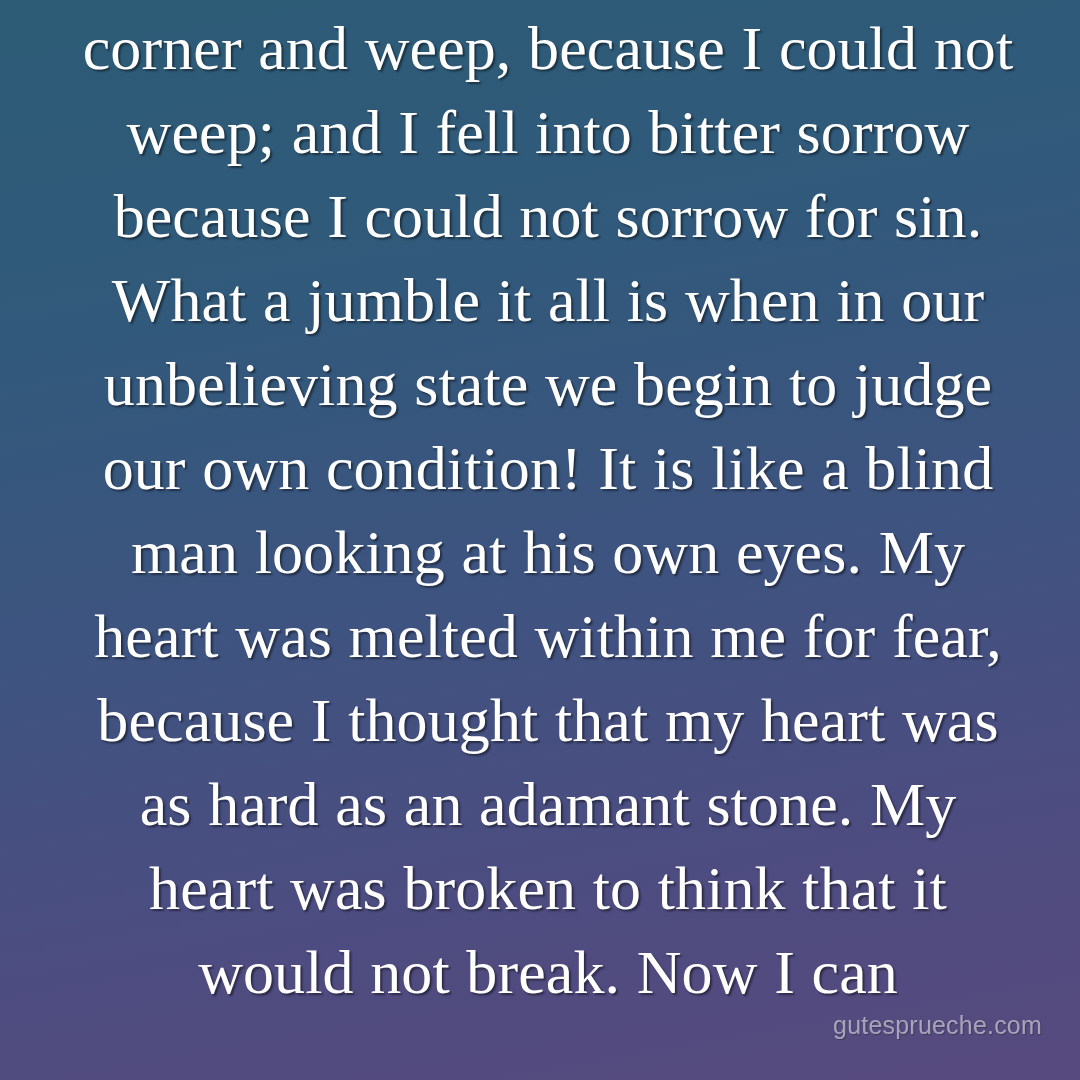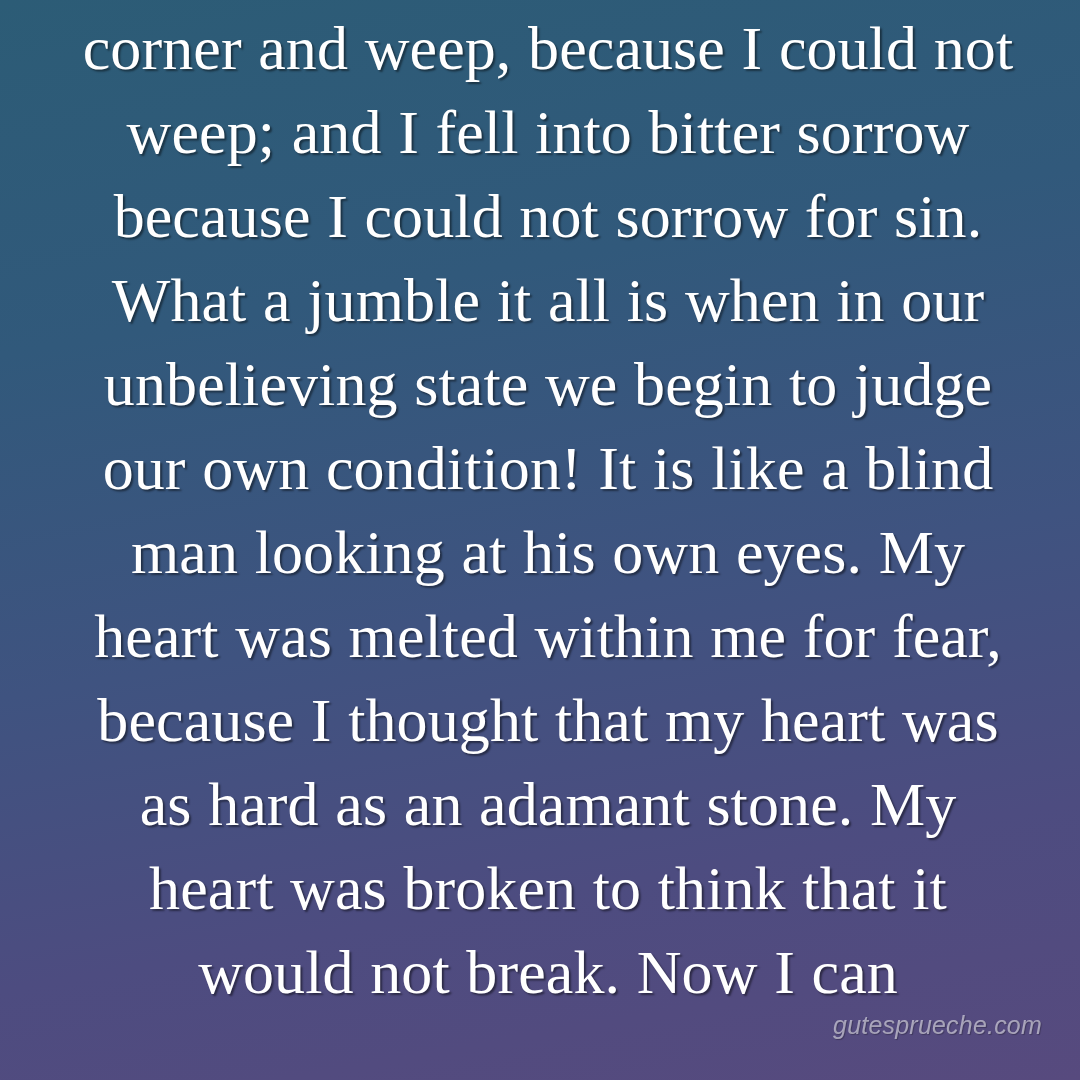--- a/index.html
+++ b/index.html
@@ -37,21 +37,20 @@
   }
   .watermark {
     position: absolute;
     right: 38px;
     bottom: 40px;
     color: rgba(255,255,255,0.52);
     font-family: "Liberation Sans", sans-serif;
     font-size: 25px;
     letter-spacing: 0.2px;
     text-shadow: 1px 1px 1px rgba(0,0,0,0.25);
-    font-style: italic;
   }
 </style>
 </head>
 <body>
 
 <div class="quote-card">
   <div class="quote-text">corner and weep, because I could not weep; and I fell into bitter sorrow because I could not sorrow for sin. What a jumble it all is when in our unbelieving state we begin to judge our own condition! It is like a blind man looking at his own eyes. My heart was melted within me for fear, because I thought that my heart was as hard as an adamant stone. My heart was broken to think that it would not break. Now I can</div>
   <div class="watermark">gutesprueche.com</div>
 </div>
 

